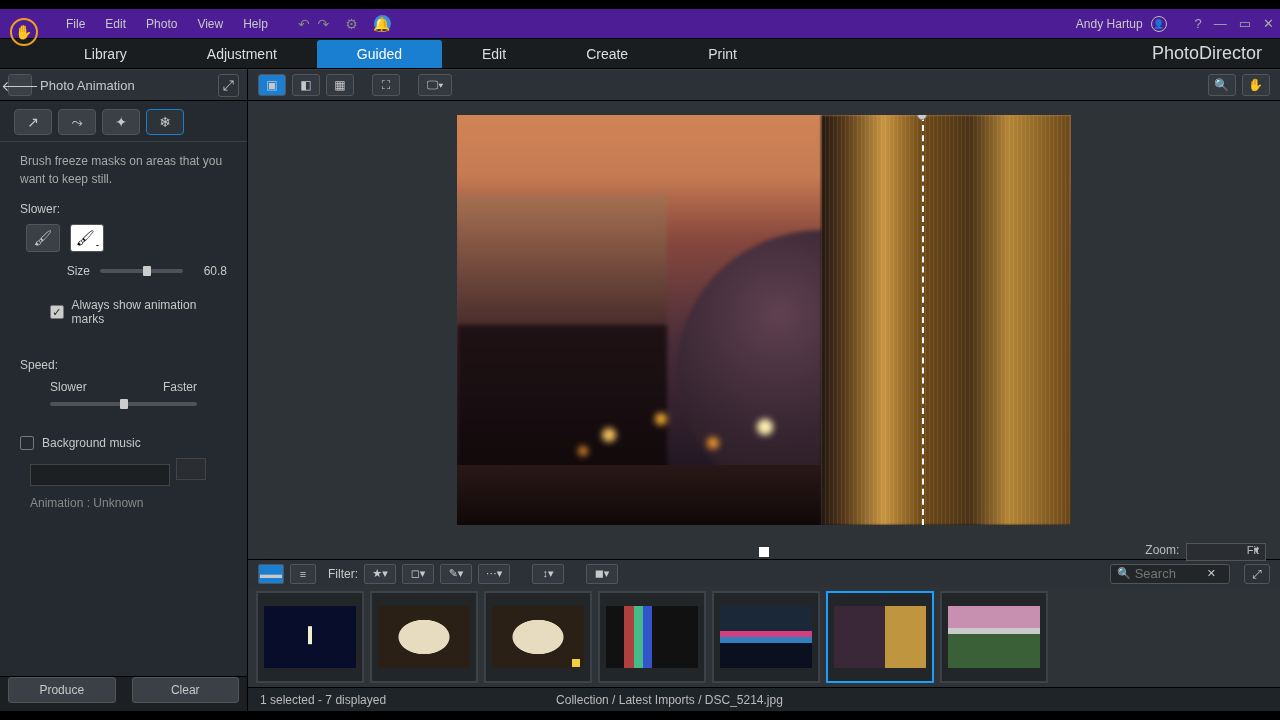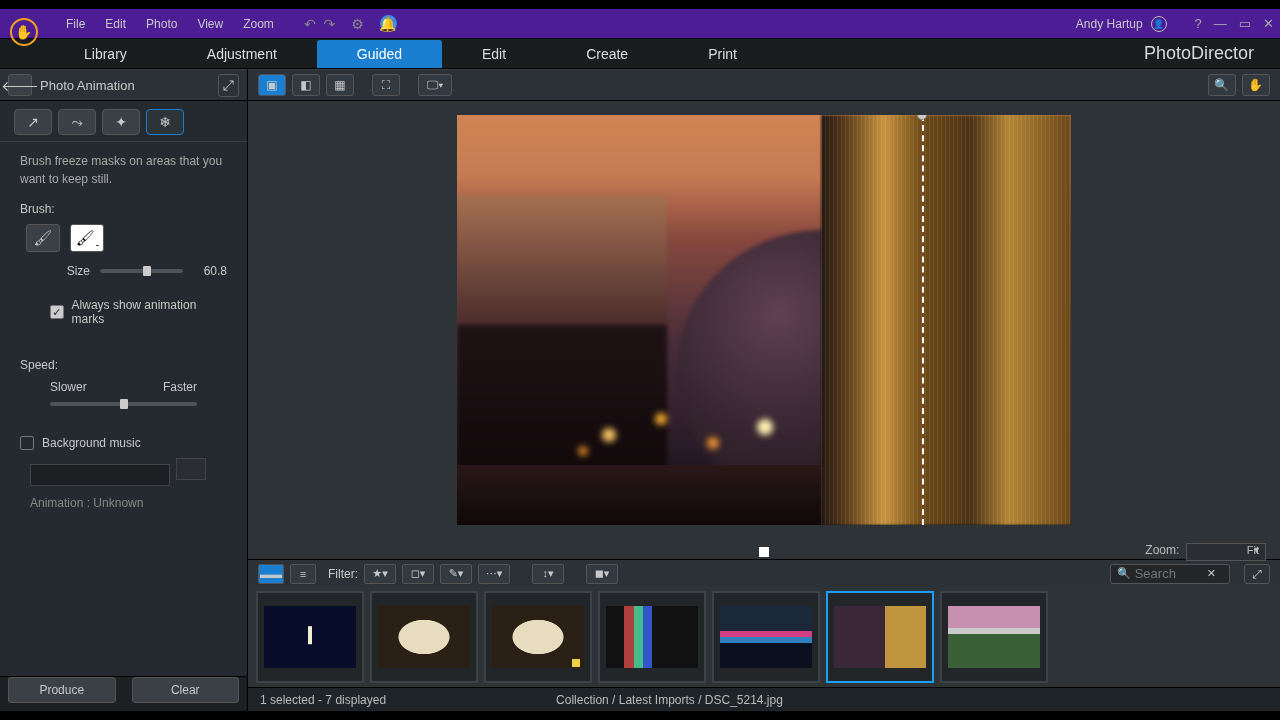--- a/index.html
+++ b/index.html
@@ -62,21 +62,21 @@
     padding: 6px 40px;
     font-size: 14px;
     cursor: pointer;
     color: #ddd;
   }
   .mode-tab.active {
     background: #1a7fd1;
     color: #fff;
     border-radius: 3px 3px 0 0;
   }
-  .app-brand { margin-left:auto; font-size:18px; color:#d8d8d8; padding-right:26px; font-weight:300;}
+  .app-brand { margin-left:auto; font-size:18px; color:#d8d8d8; padding-right:18px; font-weight:300;}
 
   .workspace {
     display: flex;
     height: 642px;
   }
   
   .left-panel {
     width: 248px;
     background: #242a2f;
     border-right: 1px solid #000;
@@ -251,21 +251,21 @@
 
 <div class="top-bar"></div>
 
 <div class="menu-bar">
   <div class="app-logo"></div>
   <div class="menu-items">
     <div class="menu-item">File</div>
     <div class="menu-item">Edit</div>
     <div class="menu-item">Photo</div>
     <div class="menu-item">View</div>
-    <div class="menu-item">Zoom</div>
+    <div class="menu-item">Help</div>
   </div>
   <div class="undo-redo">
     <span>↶</span>
     <span>↷</span>
     <span class="gear">⚙</span>
     <span class="notif-badge">🔔</span>
   </div>
   <div class="user-area">
     <span>Andy Hartup</span>
     <span class="user-icon">👤</span>
@@ -299,21 +299,21 @@
     </div>
     <div class="tool-row">
       <div class="tool-btn">↗</div>
       <div class="tool-btn">⤳</div>
       <div class="tool-btn">✦</div>
       <div class="tool-btn active">❄</div>
     </div>
     <div class="instruction">Brush freeze masks on areas that you want to keep still.</div>
 
     <div class="section">
-      <div class="section-label">Brush:</div>
+      <div class="section-label">Slower:</div>
       <div class="brush-btns">
         <div class="brush-btn add">🖌</div>
         <div class="brush-btn erase">🖌</div>
       </div>
       <div class="slider-row" style="margin-left:30px;">
         <div class="slider-label">Size</div>
         <div class="slider-track">
             <div class="slider-thumb" style="left:57%"></div>
           </div>
         <div class="slider-val">60.8</div>

